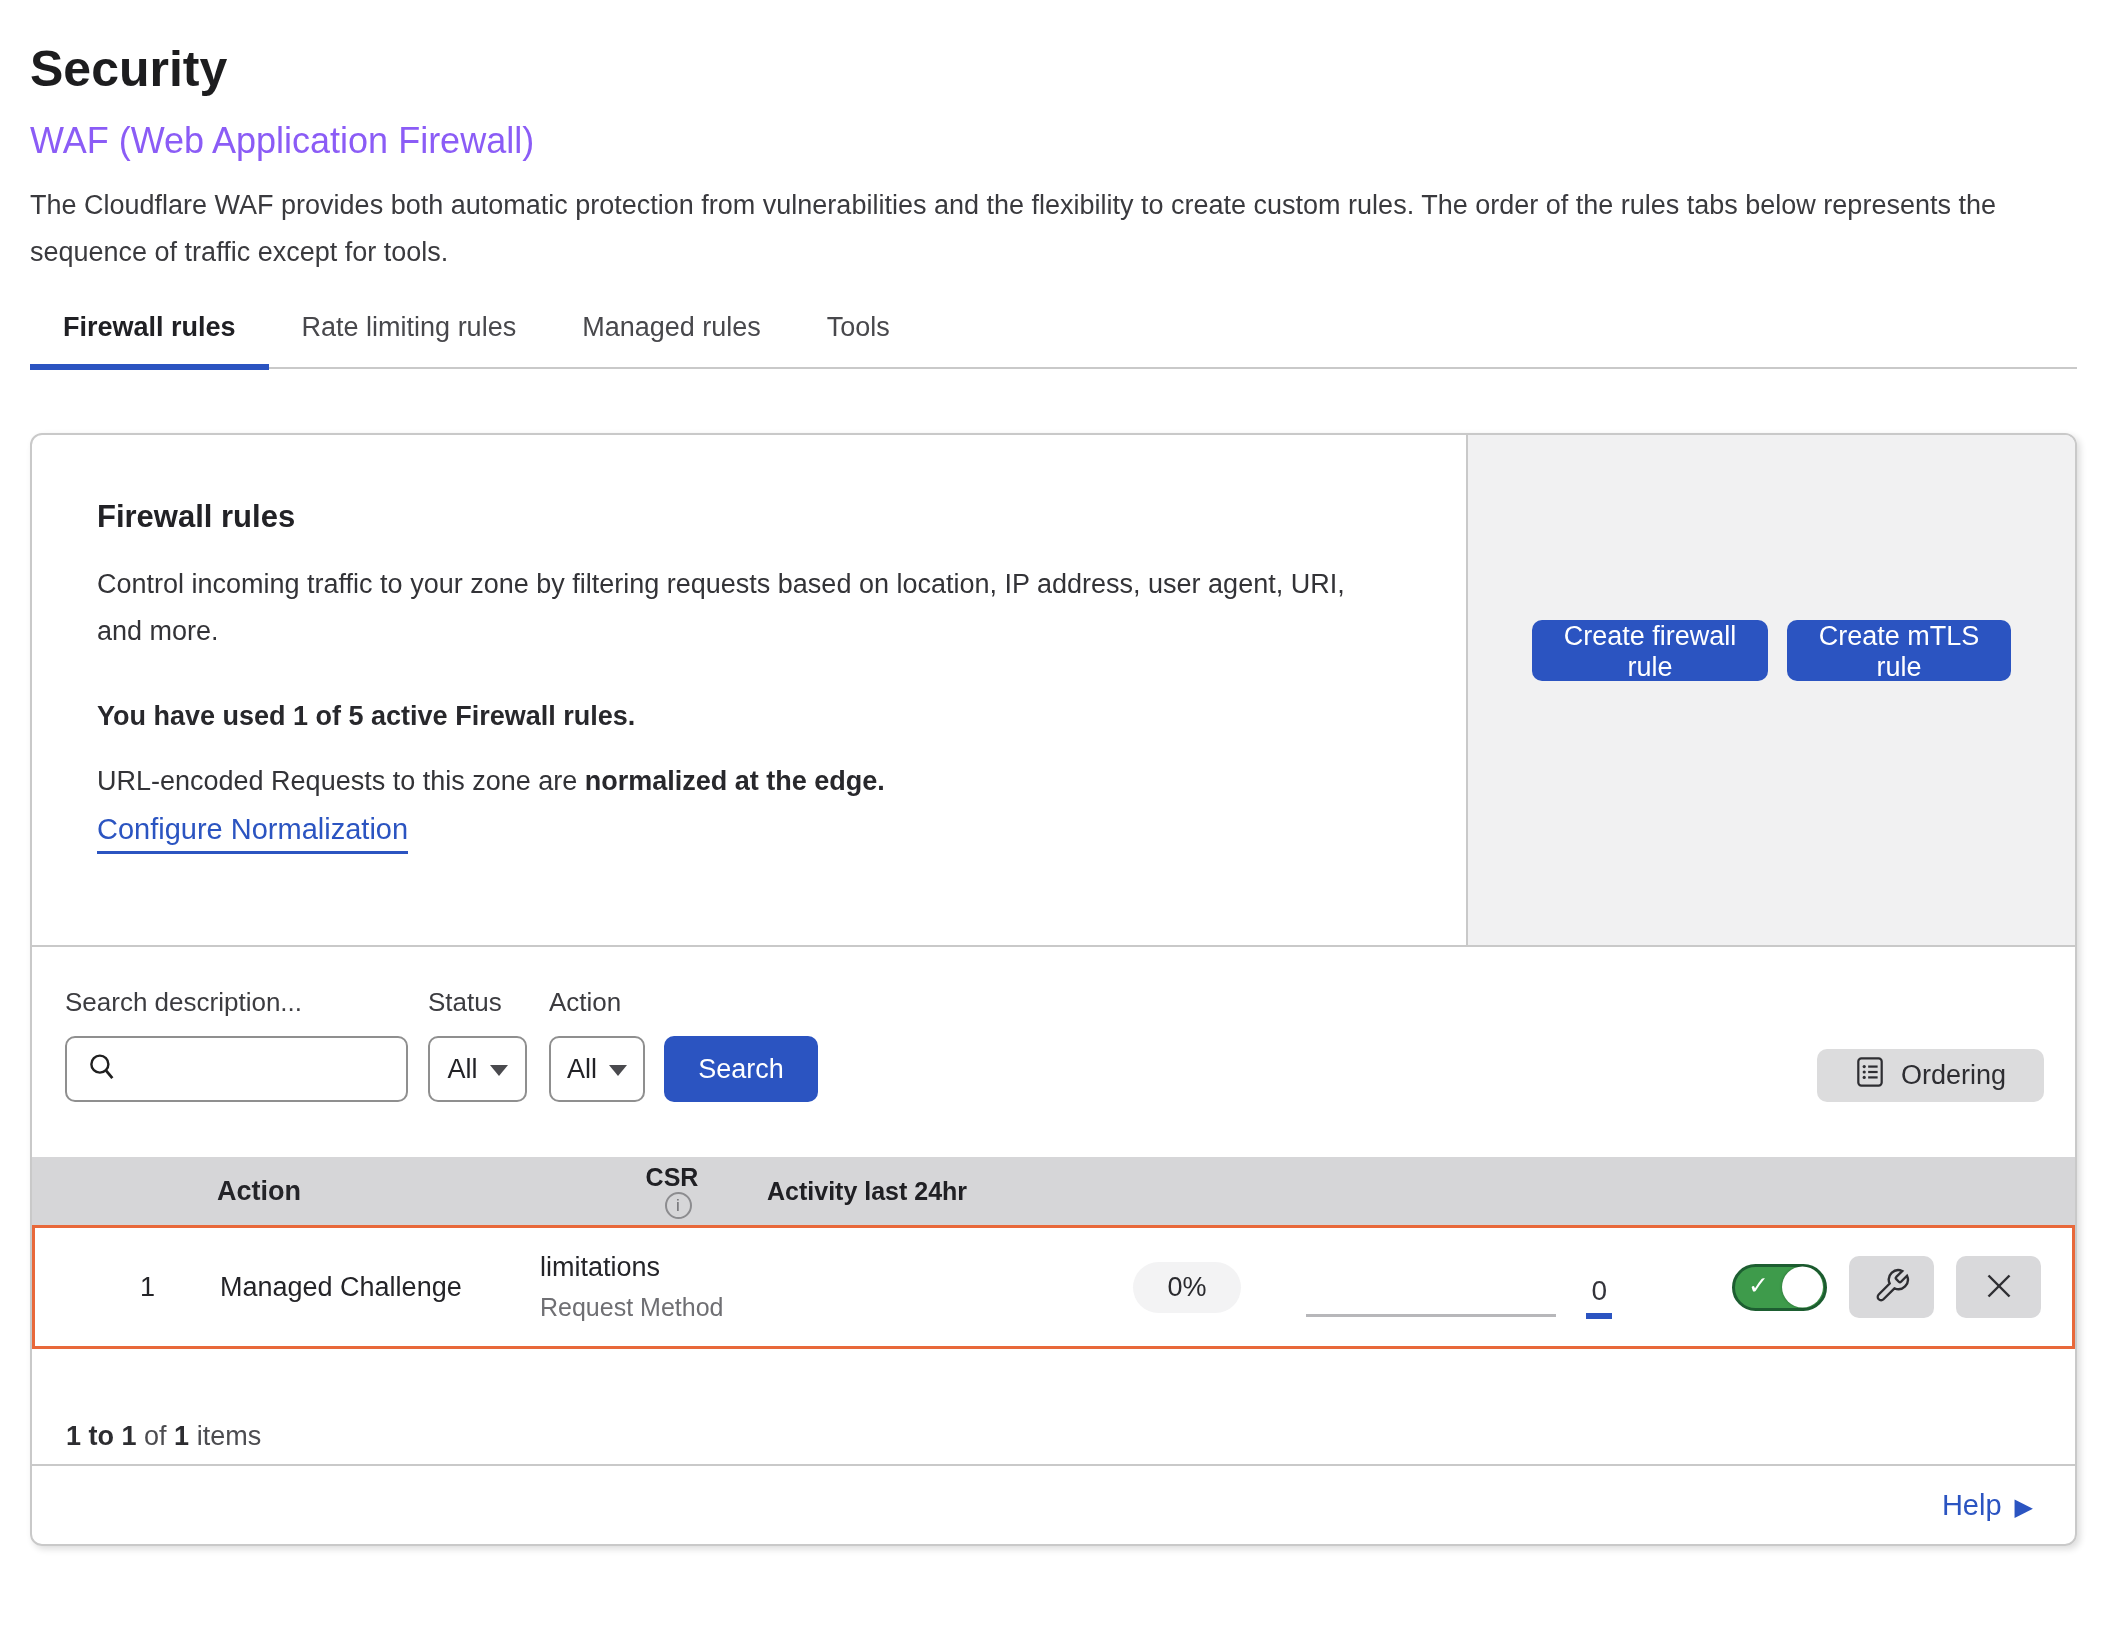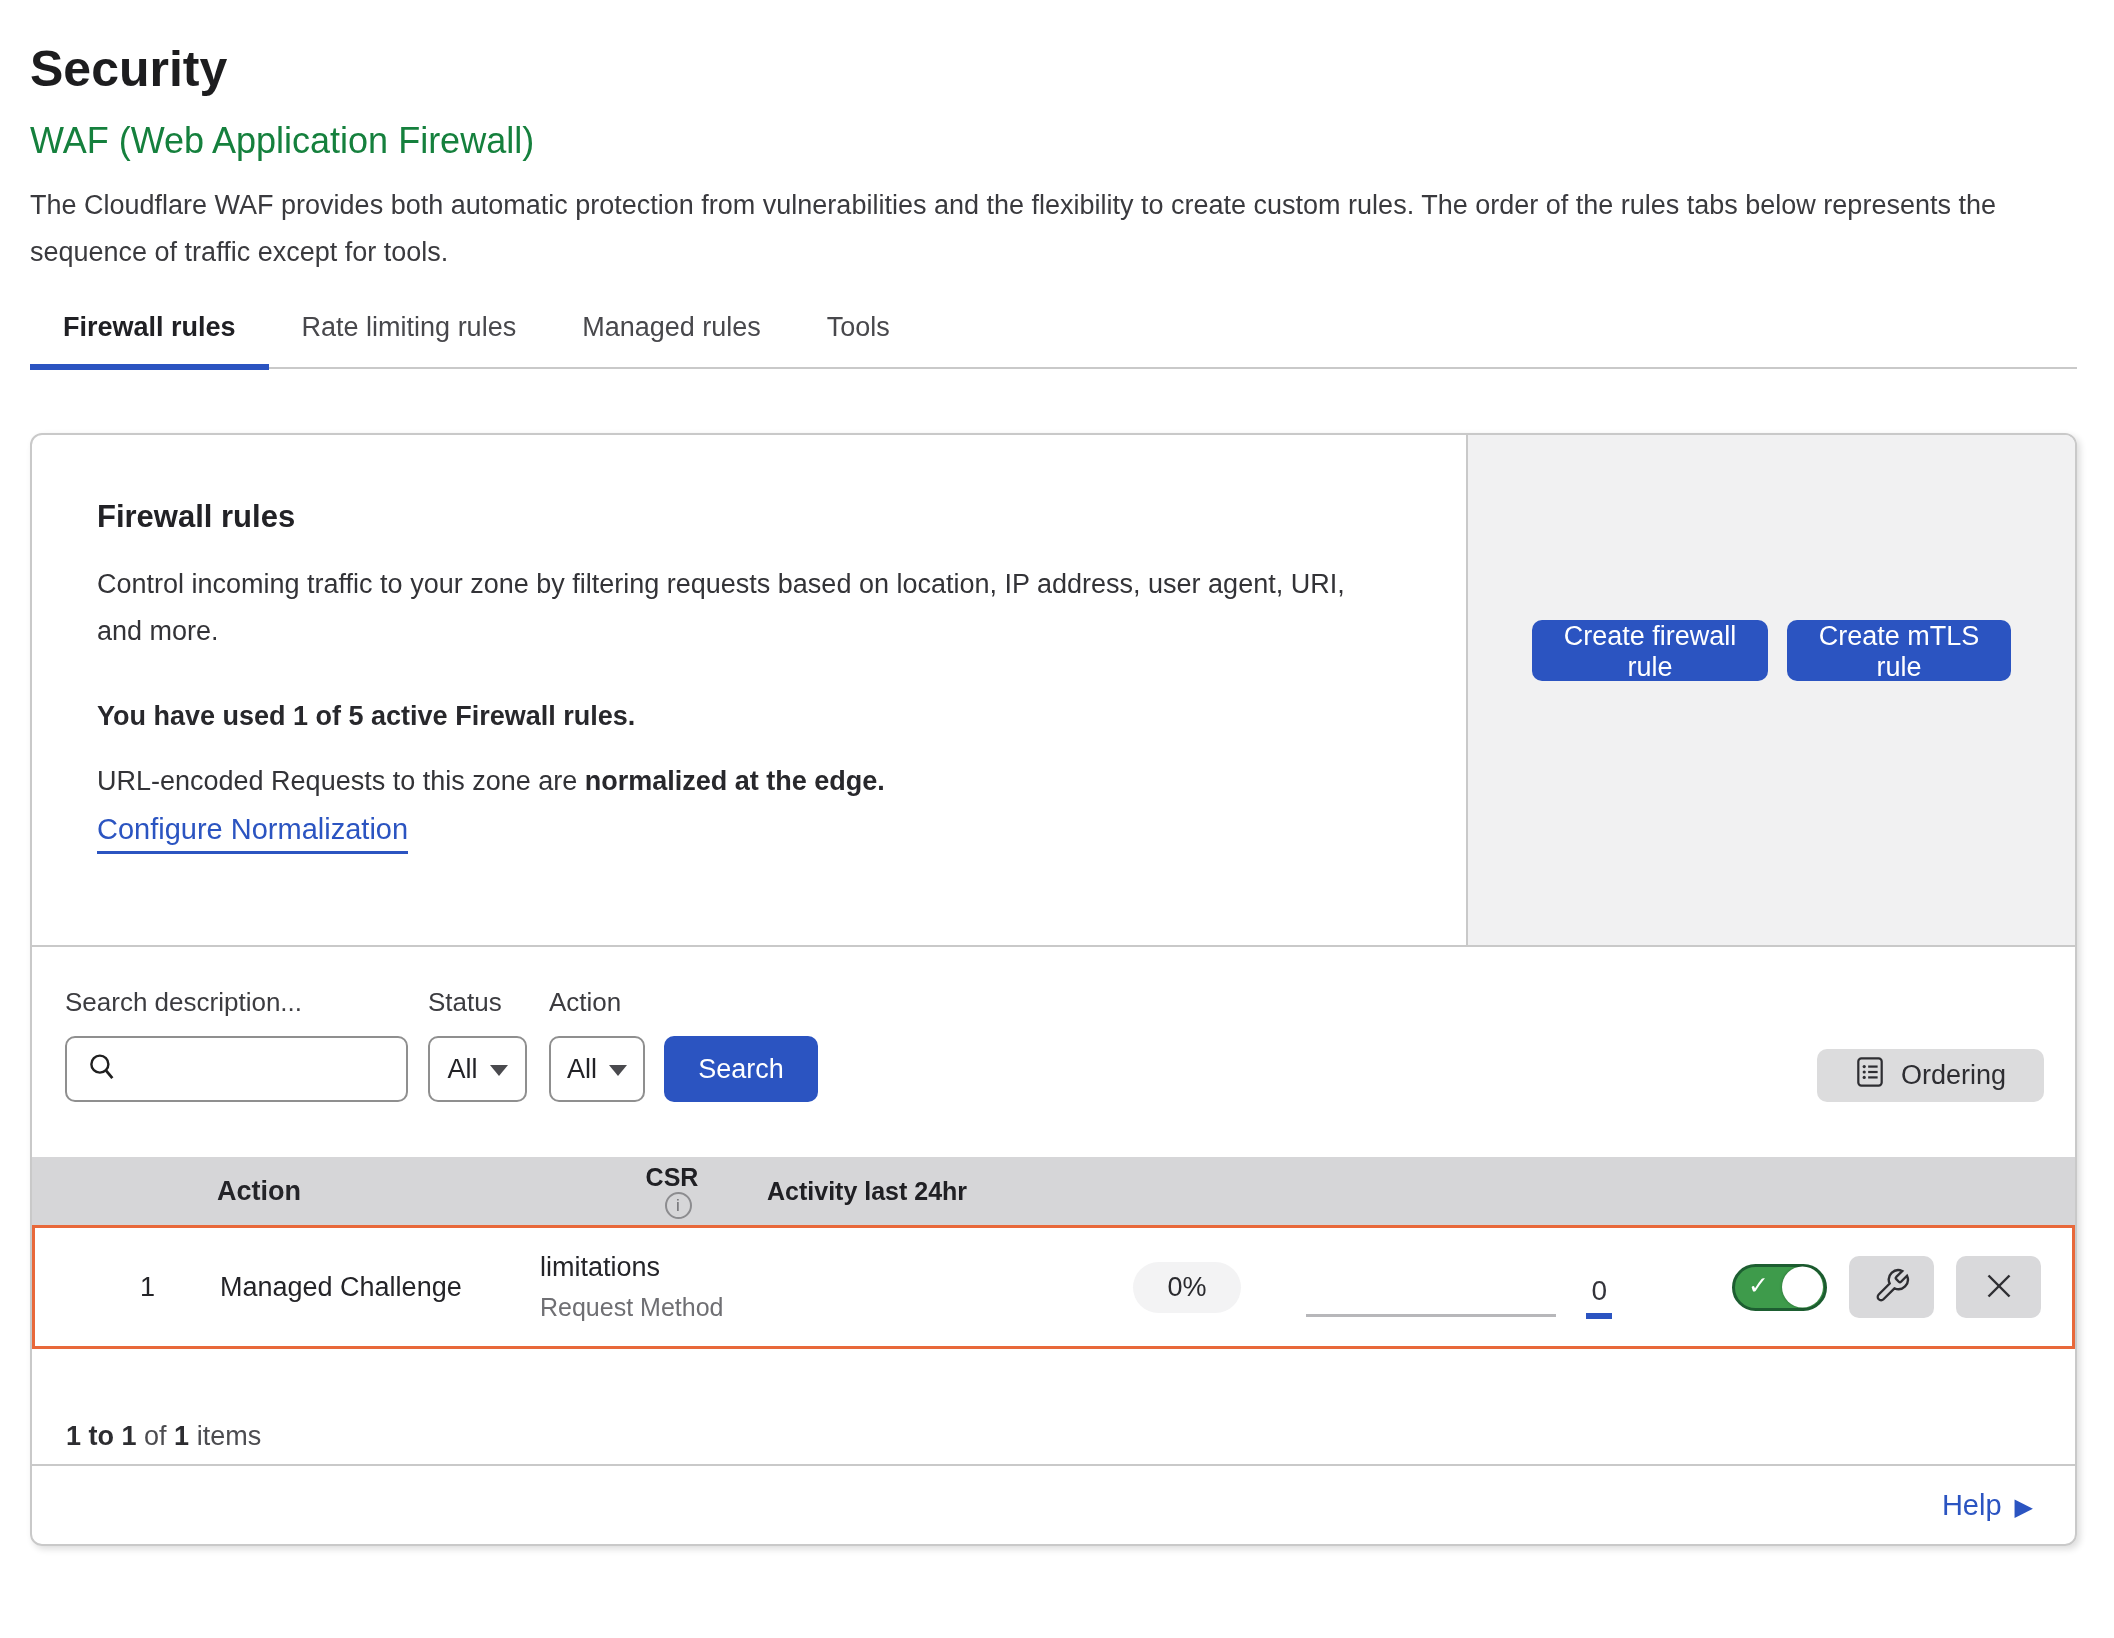--- a/index.html
+++ b/index.html
@@ -13,21 +13,21 @@
   html,body{margin:0;padding:0;}
   body{
     width:2114px;height:1638px;background:#fff;
     font-family:"Liberation Sans","DejaVu Sans",sans-serif;
     color:#252529;-webkit-font-smoothing:antialiased;overflow:hidden;
   }
   .page{padding:26px 37px 0 30px;border-radius:28px;}
 
   
   .h1{font-size:50px;font-weight:700;color:#1d1d1f;margin:14px 0 0;}
-  .h2{font-size:36px;font-weight:400;color:#15803d;margin:22px 0 0;}
+  .h2{font-size:36px;font-weight:400;color:#8b5cf6;margin:22px 0 0;}
   .page-desc{font-size:27px;line-height:47px;color:#3a3a3e;margin:20px 0 0;max-width:2050px;}
 
   
   .tabs{display:flex;margin-top:36px;border-bottom:2px solid #c9c9c9;}
   .tab{padding:0 33px 24px;font-size:27px;color:#48484c;position:relative;cursor:pointer;white-space:nowrap;}
   .tab.active{font-weight:700;color:#202024;}
   .tab.active::after{content:"";position:absolute;left:0;right:0;bottom:-3px;height:6px;background:var(--accent-blue);}
 
   
   .card{margin-top:64px;border:2px solid #c9c9c9;border-radius:12px;overflow:hidden;

